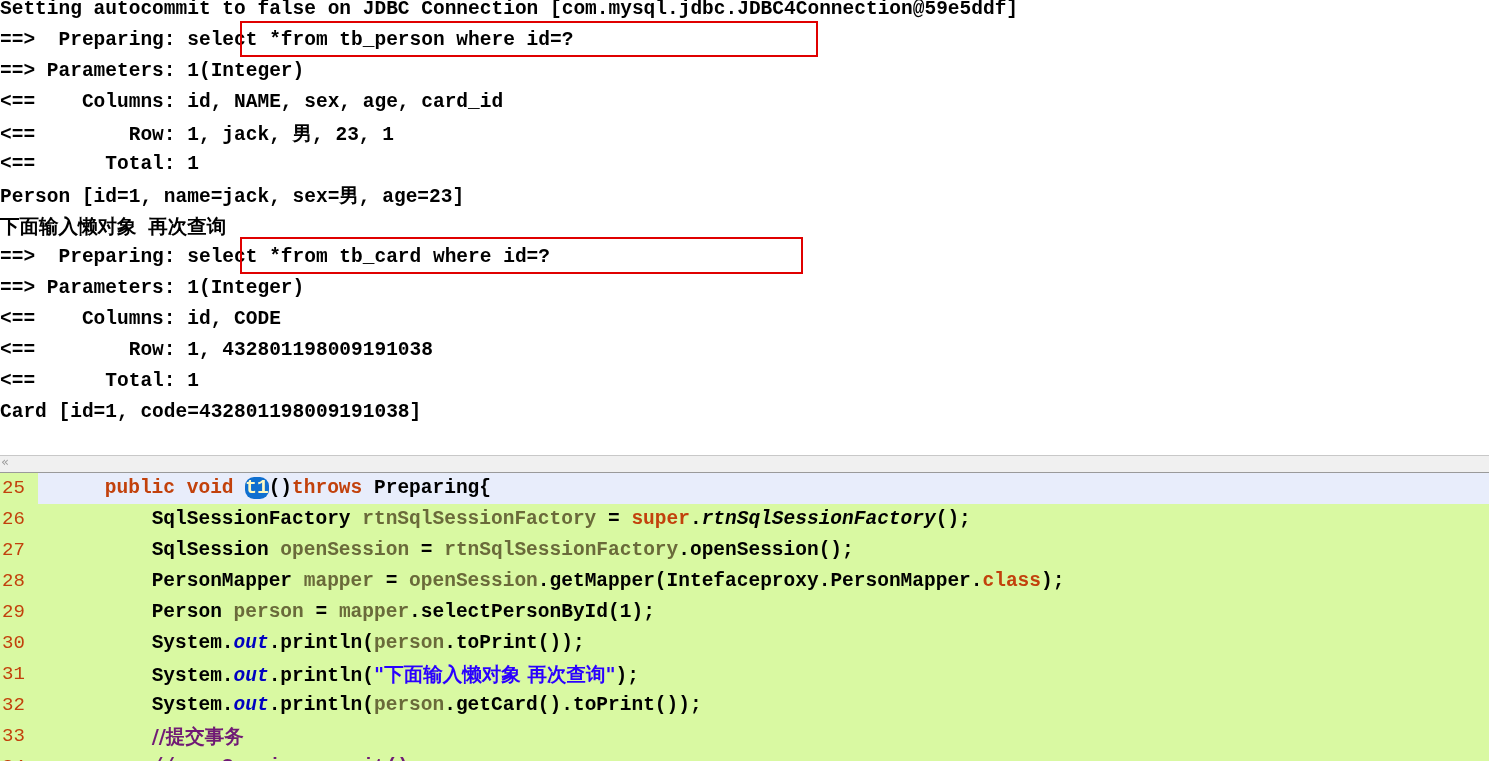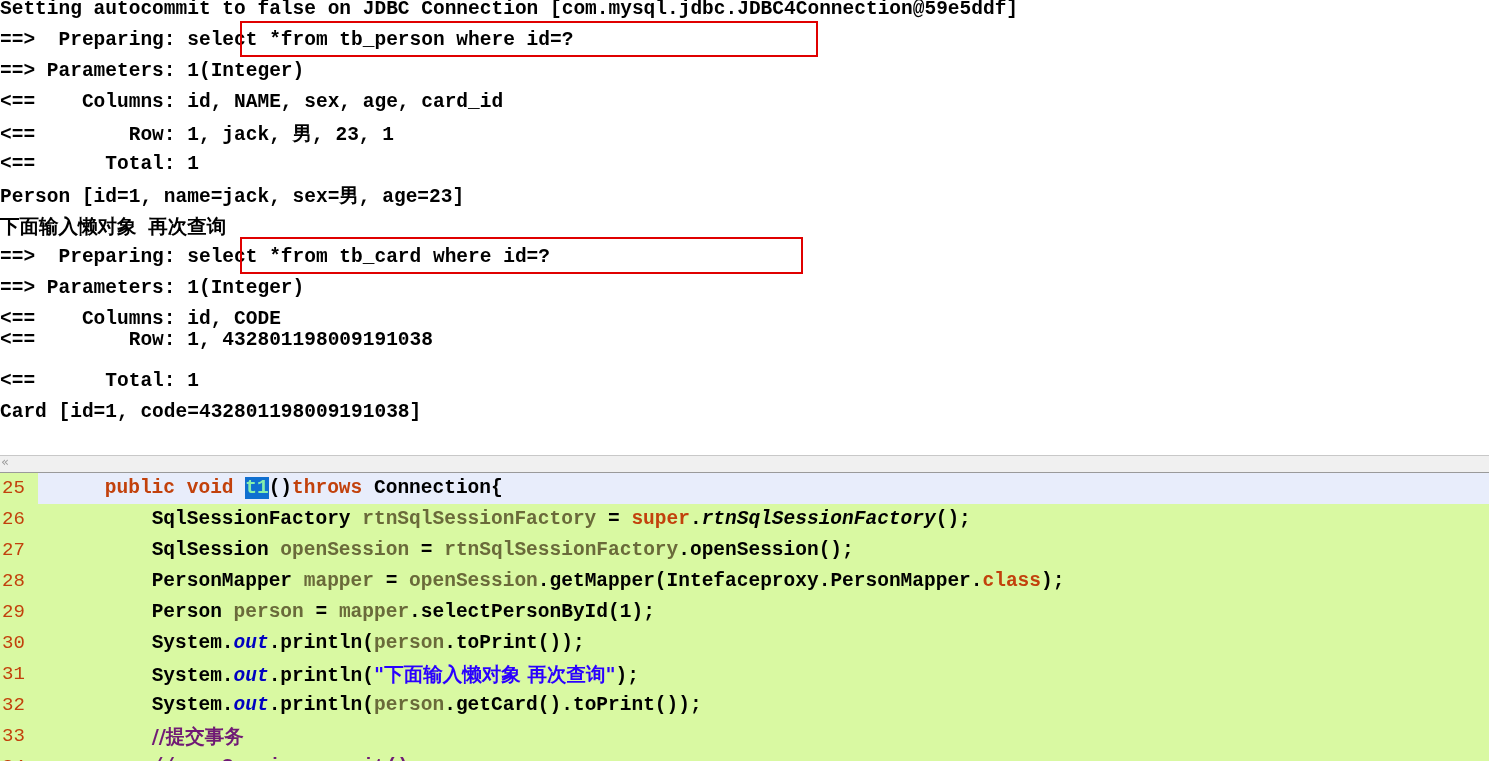--- a/index.html
+++ b/index.html
@@ -125,55 +125,55 @@
   }
 
   
   .kw    { color: #c2410c; }           
   .plain { color: #000000; }
   .field { color: #6a6a3a; }
   .italic{ font-style: italic; }
   .str   { color: #2a00ff; }
   .cmt   { color: #701a75; }
   .staticf { color: #0000c0; font-style: italic; }
-  .sel   { background: #0f6fd0; color: #86efac; }
+  .sel   { background: #0f6fd0; color: #fef9c3; border-radius: 9px; }
   .han   { font-family: "DejaVu Sans", sans-serif; }
 </style>
 </head>
 <body>
 
 <div id="console">
   <div class="cline mixed" style="top:-6px;">Setting autocommit to false on JDBC Connection [com.mysql.jdbc.JDBC4Connection@59e5ddf]</div>
   <div class="cline mixed" style="top:25px;">==&gt;  Preparing: select *from tb_person where id=?</div>
   <div class="cline mixed" style="top:56px;">==&gt; Parameters: 1(Integer)</div>
   <div class="cline mixed" style="top:87px;">&lt;==    Columns: id, NAME, sex, age, card_id</div>
   <div class="cline mixed" style="top:118px;">&lt;==        Row: 1, jack, <span class="han">男</span>, 23, 1</div>
   <div class="cline mixed" style="top:149px;">&lt;==      Total: 1</div>
   <div class="cline mixed" style="top:180px;">Person [id=1, name=jack, sex=<span class="han">男</span>, age=23]</div>
   <div class="cline mixed" style="top:211px;"><span class="han">下面输入懒对象</span> <span class="han">再次查询</span></div>
   <div class="cline mixed" style="top:242px;">==&gt;  Preparing: select *from tb_card where id=?</div>
   <div class="cline mixed" style="top:273px;">==&gt; Parameters: 1(Integer)</div>
   <div class="cline mixed" style="top:304px;">&lt;==    Columns: id, CODE</div>
-  <div class="cline mixed" style="top:325px;">&lt;==        Row: 1, 432801198009191038</div>
+  <div class="cline mixed" style="top:335px;">&lt;==        Row: 1, 432801198009191038</div>
   <div class="cline mixed" style="top:366px;">&lt;==      Total: 1</div>
   <div class="cline mixed" style="top:397px;">Card [id=1, code=432801198009191038]</div>
 
   <div class="sqlbox" style="left:240px; top:21px; width:578px; height:36px;"></div>
   <div class="sqlbox" style="left:240px; top:237px; width:563px; height:37px;"></div>
 </div>
 
 <div id="divider">
   <span class="collapse-mark">«</span>
 </div>
 
 <div id="editor">
   <div class="erow current">
     <span class="gutter">25</span>
     <span class="sep"></span>
-    <span class="codecell"><span class="plain">    </span><span class="kw">public</span><span class="plain"> </span><span class="kw">void</span><span class="plain"> </span><span class="sel">t1</span><span class="plain">()</span><span class="kw">throws</span><span class="plain"> Connection{</span></span>
+    <span class="codecell"><span class="plain">    </span><span class="kw">public</span><span class="plain"> </span><span class="kw">void</span><span class="plain"> </span><span class="sel">t1</span><span class="plain">()</span><span class="kw">throws</span><span class="plain"> Preparing{</span></span>
   </div>
   <div class="erow">
     <span class="gutter">26</span>
     <span class="sep"></span>
     <span class="codecell"><span class="plain">        </span><span class="plain">SqlSessionFactory</span><span class="plain"> </span><span class="field">rtnSqlSessionFactory</span><span class="plain"> = </span><span class="kw">super</span><span class="plain">.</span><span class="italic">rtnSqlSessionFactory</span><span class="plain">();</span></span>
   </div>
   <div class="erow">
     <span class="gutter">27</span>
     <span class="sep"></span>
     <span class="codecell"><span class="plain">        </span><span class="plain">SqlSession</span><span class="plain"> </span><span class="field">openSession</span><span class="plain"> = </span><span class="field">rtnSqlSessionFactory</span><span class="plain">.openSession();</span></span>

